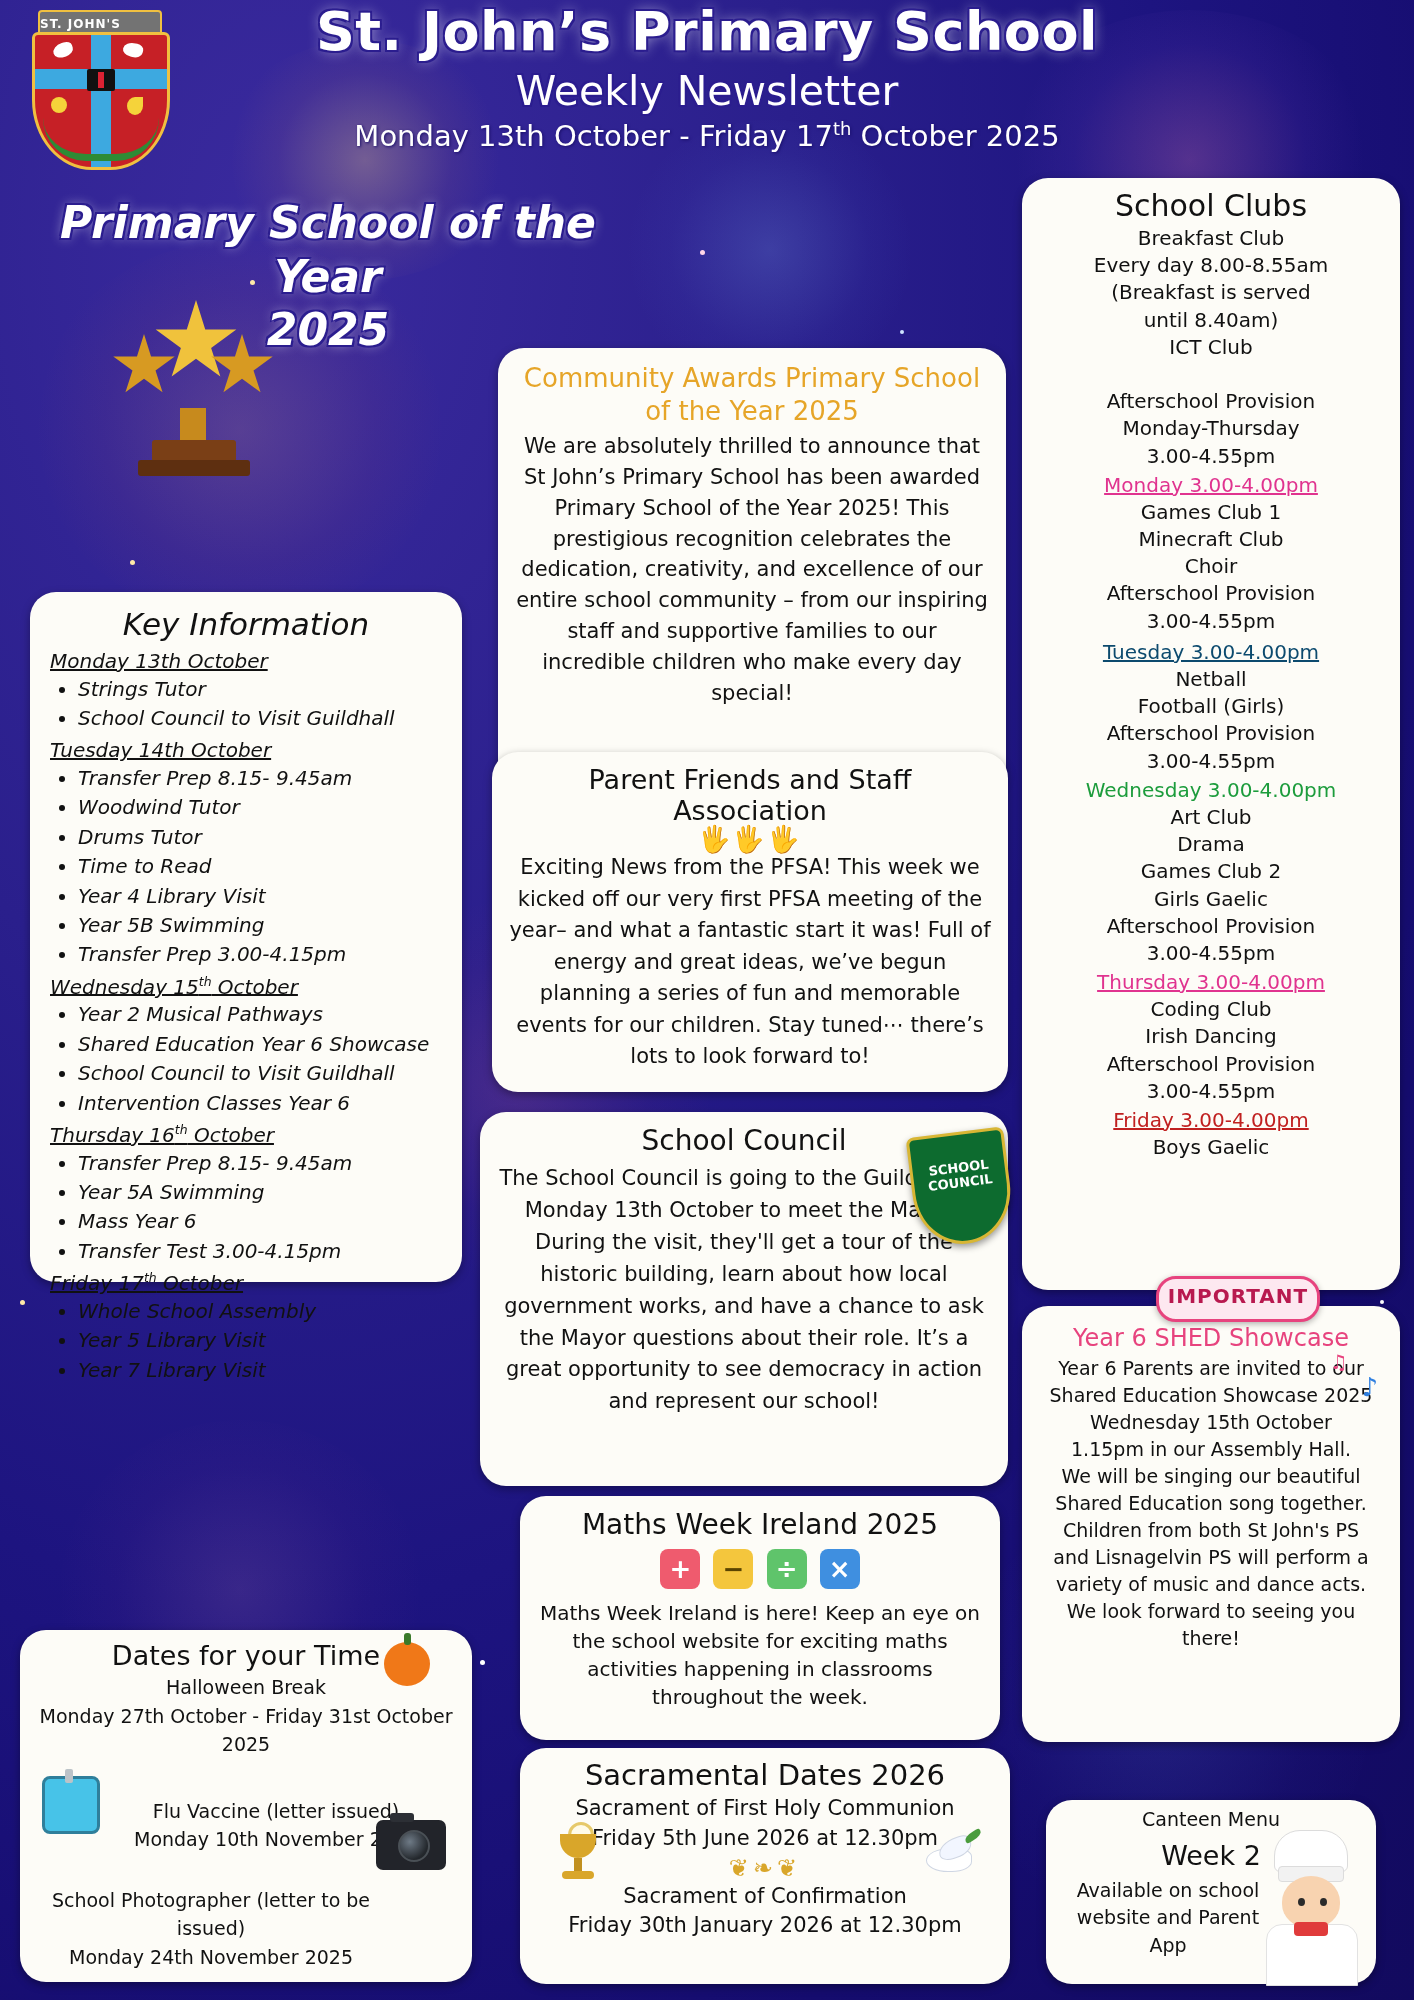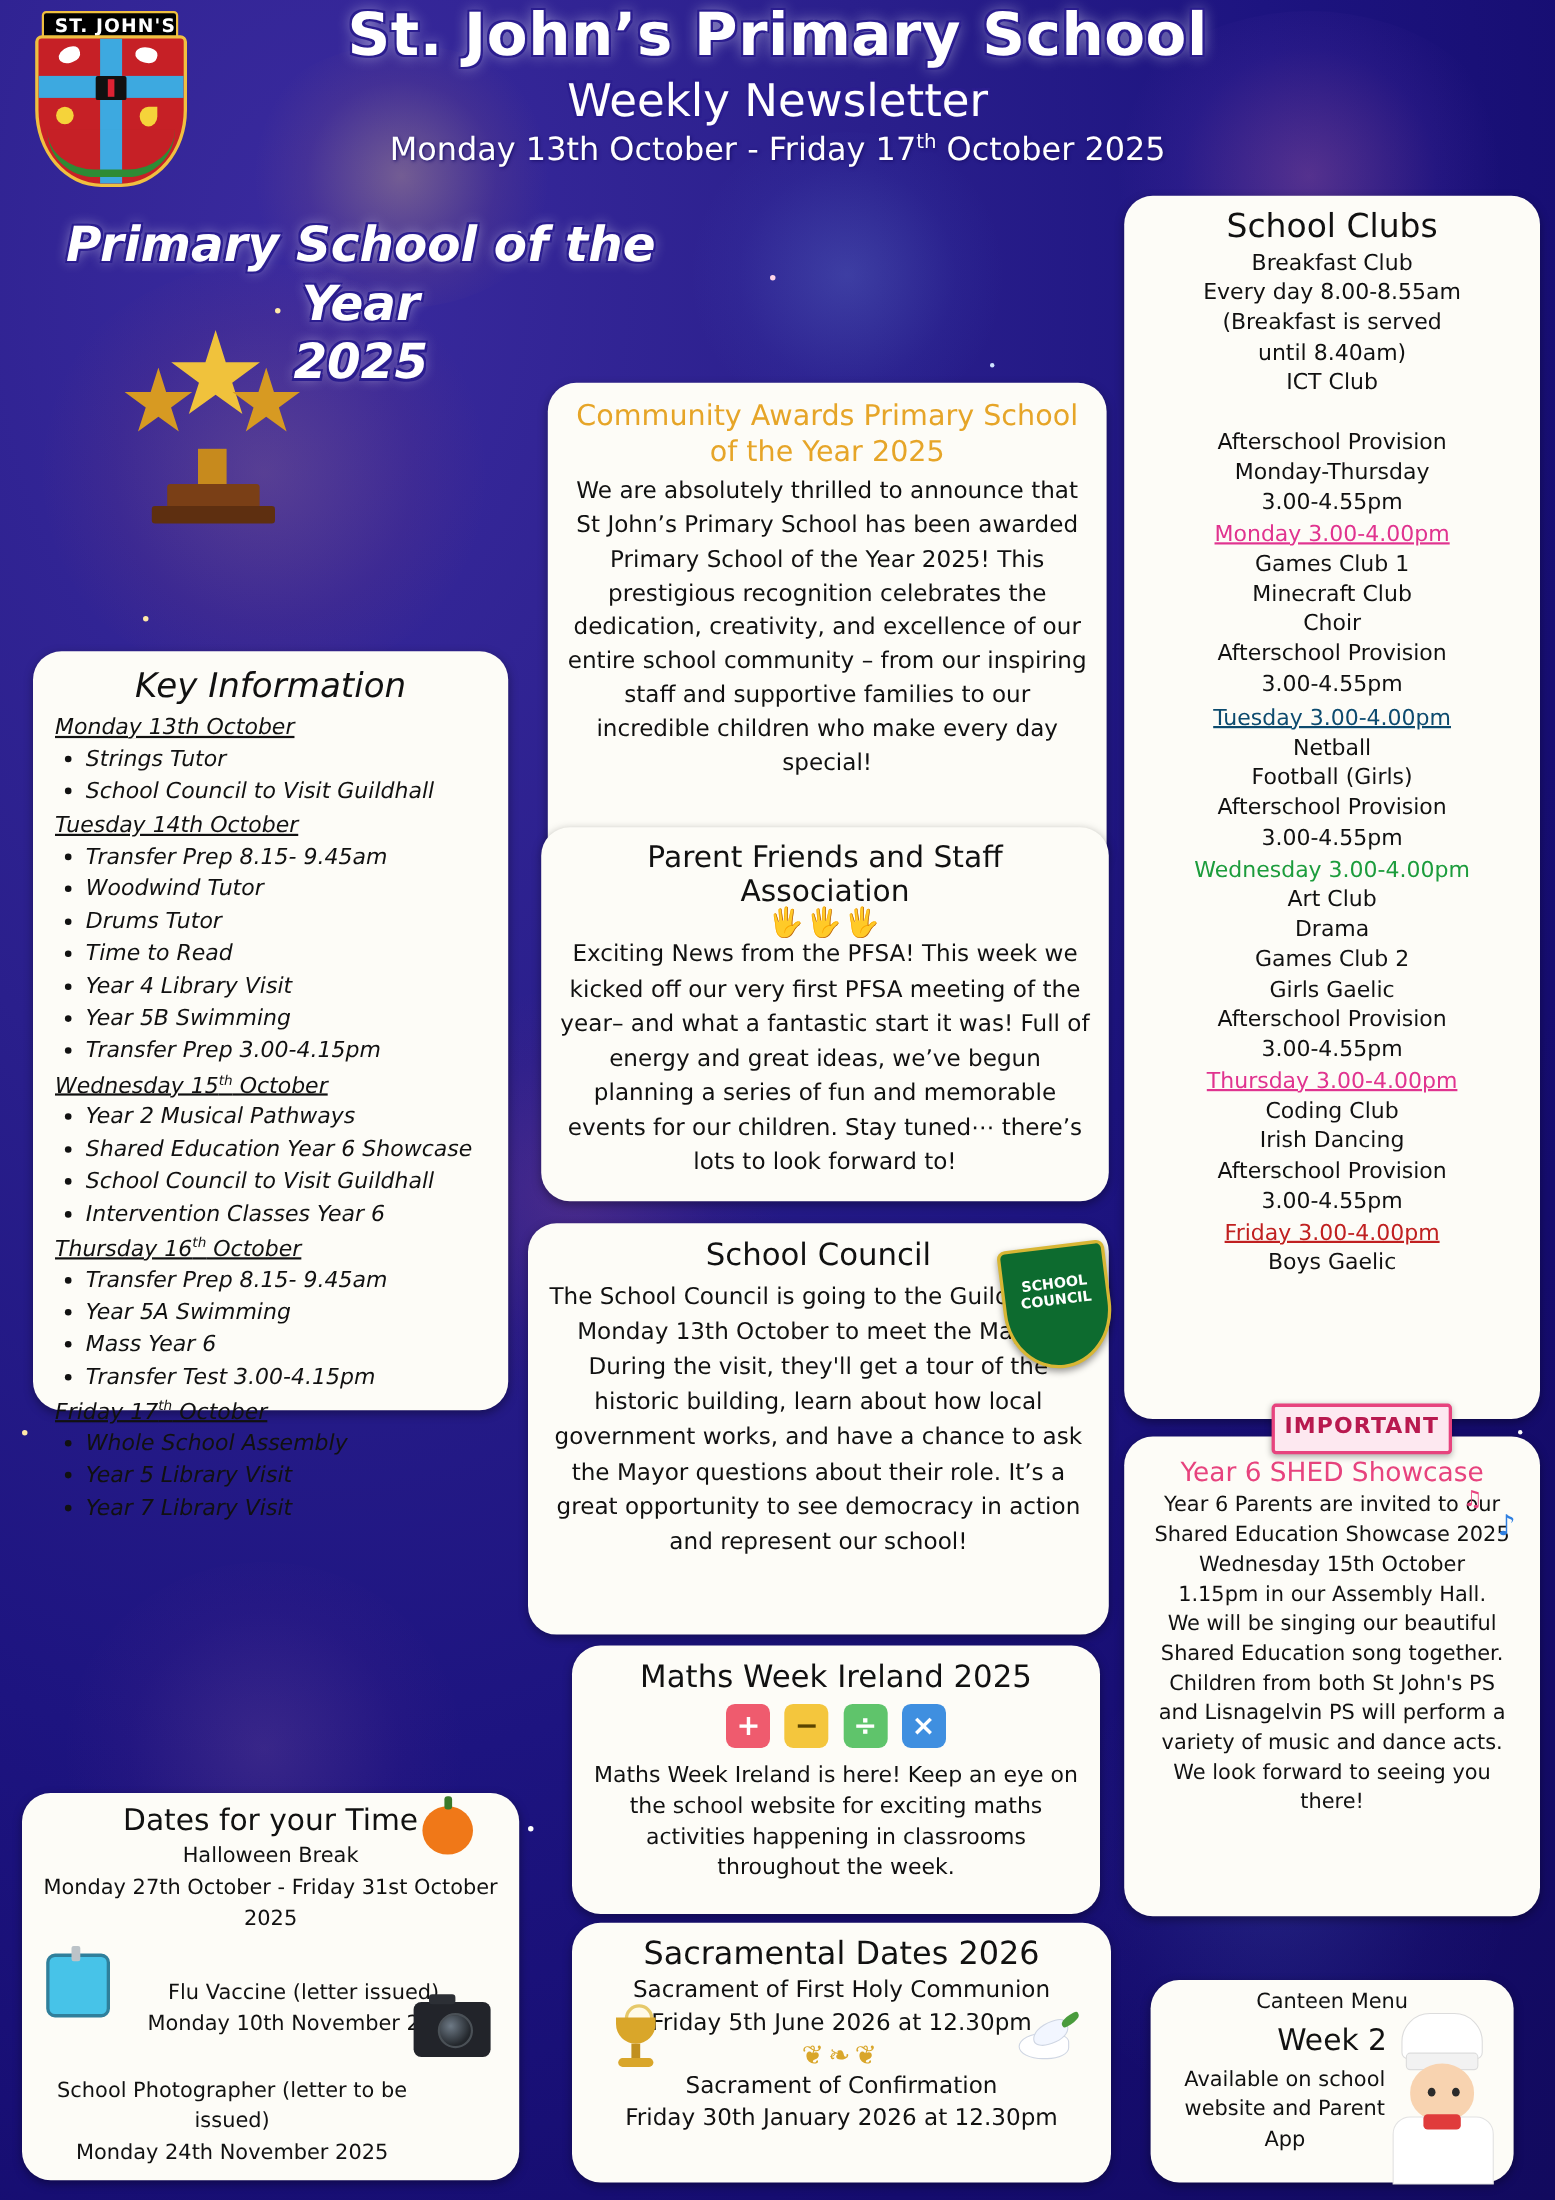--- a/index.html
+++ b/index.html
@@ -59,26 +59,26 @@
   
   .crest {
     position: absolute;
     left: 18px; top: 6px;
     width: 160px; height: 168px;
   }
   .crest-banner {
     position: absolute;
     left: 20px; top: 4px;
     width: 120px; height: 26px;
-    background: #000000;
+    background: #737373;
     border: 2px solid #f0c040;
     border-radius: 4px;
     color: #fff;
-    font-size: 17px;
-    text-align: right;
+    font-size: 12px;
+    text-align: left;
     line-height: 24px;
     font-weight: bold;
     letter-spacing: 1px;
   }
   .crest-shield {
     position: absolute;
     left: 14px; top: 26px;
     width: 132px; height: 132px;
     background: #c62026;
     border: 3px solid #f0c040;
@@ -262,21 +262,21 @@
 
   #shed { left: 1022px; top: 1306px; width: 378px; height: 436px; padding: 16px 12px 8px 12px; }
   #shed h2 { color: #e7437e; font-size: 24px; margin: 2px 0 3px 0; }
   #shed .line { text-align:center; font-size: 19px; line-height: 1.42; }
   .important-badge {
     position: absolute;
     left: 1156px; top: 1276px;
     width: 158px; height: 40px;
     background: #fde8f0;
     border: 3px solid #e7437e;
-    border-radius: 4px;
+    border-radius: 20px;
     color: #b8194f;
     font-size: 20px;
     font-weight: bold;
     letter-spacing: 1px;
     text-align: center;
     line-height: 34px;
     box-shadow: 0 2px 6px rgba(0,0,0,.3);
     z-index: 6;
   }
   .notes { position: absolute; right: 22px; top: 66px; color: #2f7fe0; font-size: 26px; }

